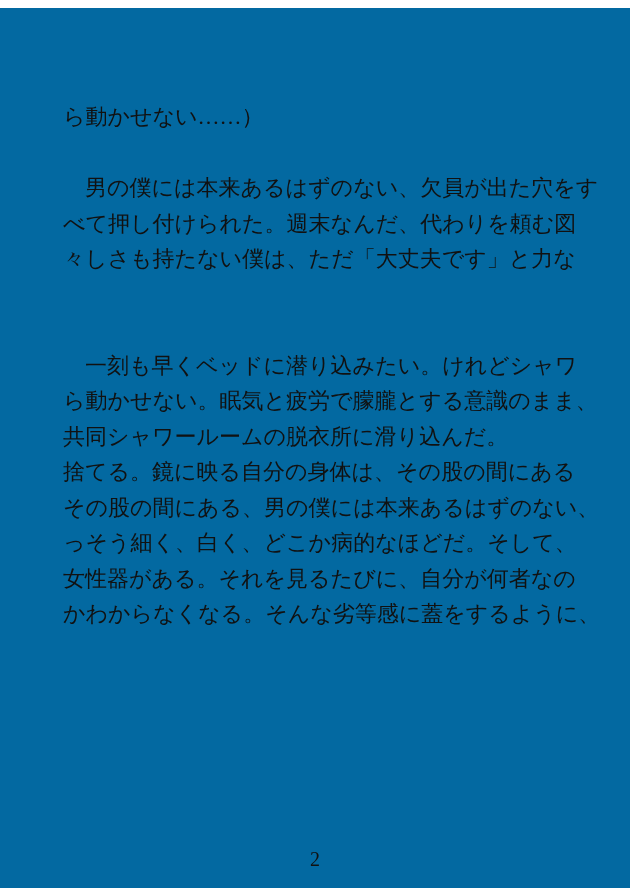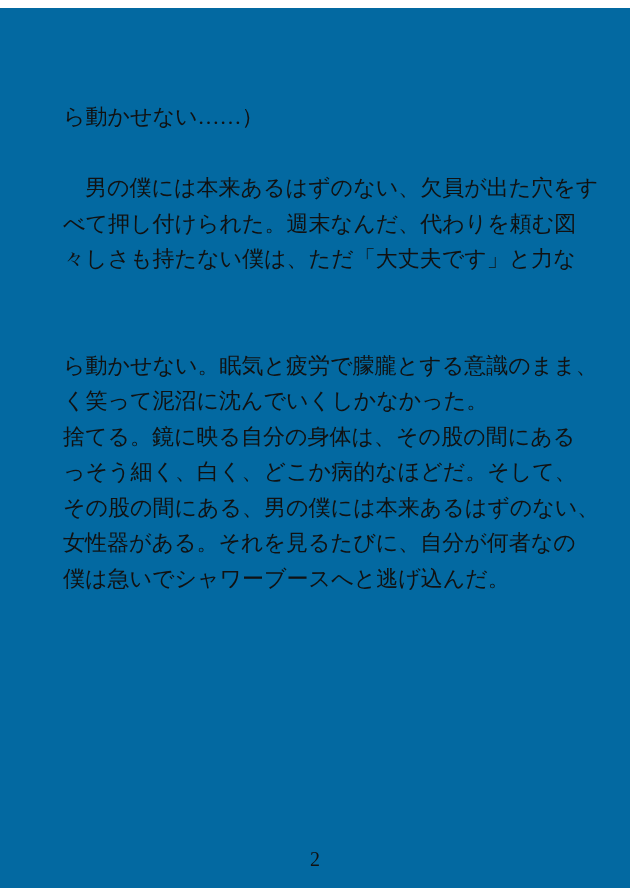--- a/index.html
+++ b/index.html
@@ -47,22 +47,23 @@
 
 <div class="page">
   <div class="text-block">
     <div class="line">ら動かせない……）</div>
     <div class="line"></div>
     <div class="line">　男の僕には本来あるはずのない、欠員が出た穴をす</div>
     <div class="line">べて押し付けられた。週末なんだ、代わりを頼む図</div>
     <div class="line">々しさも持たない僕は、ただ「大丈夫です」と力な</div>
     <div class="line"></div>
     <div class="line"></div>
+    <div class="line">　一刻も早くベッドに潜り込みたい。けれどシャワ</div>
     <div class="line">ら動かせない。眠気と疲労で朦朧とする意識のまま、</div>
-    <div class="line">く笑って泥沼に沈んでいくしかなかった。</div>
+    <div class="line">共同シャワールームの脱衣所に滑り込んだ。</div>
     <div class="line">捨てる。鏡に映る自分の身体は、その股の間にある</div>
+    <div class="line">その股の間にある、男の僕には本来あるはずのない、</div>
     <div class="line">っそう細く、白く、どこか病的なほどだ。そして、</div>
-    <div class="line">その股の間にある、男の僕には本来あるはずのない、</div>
     <div class="line">女性器がある。それを見るたびに、自分が何者なの</div>
-    <div class="line">僕は急いでシャワーブースへと逃げ込んだ。</div>
+    <div class="line">かわからなくなる。そんな劣等感に蓋をするように、</div>
   </div>
   <div class="page-number">2</div>
 </div>
 
 </body></html>

